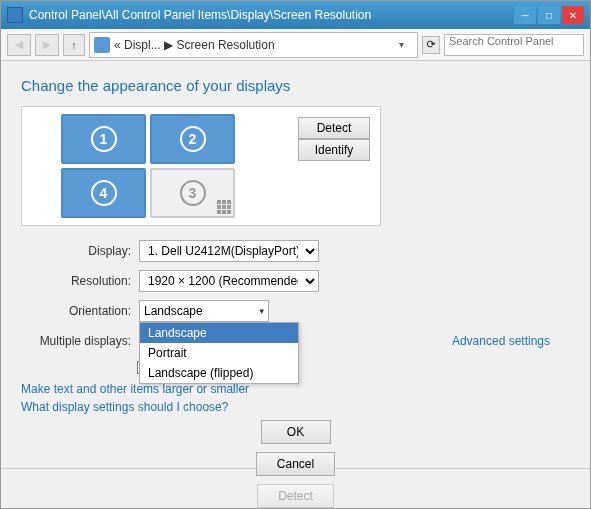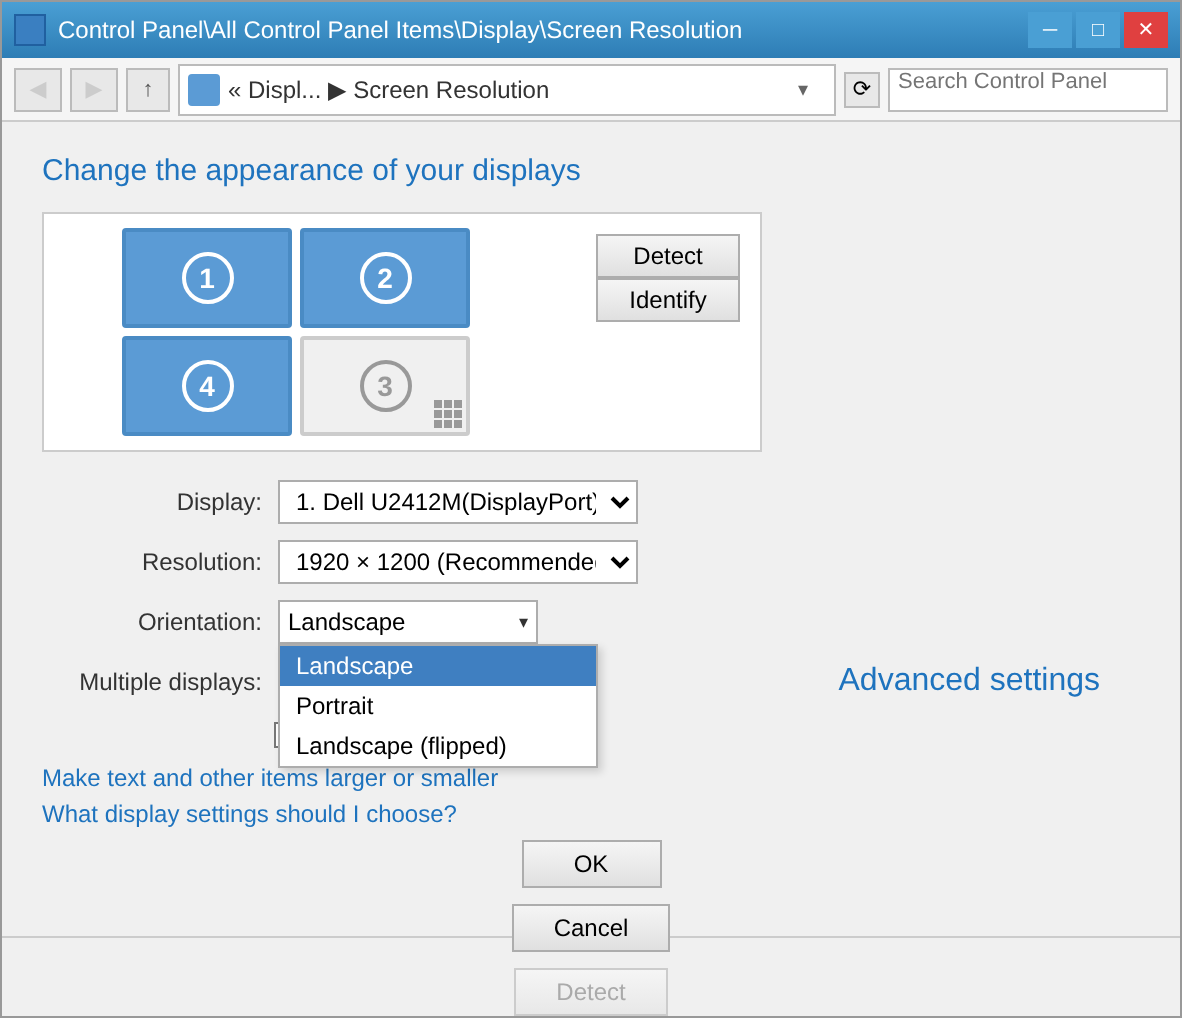--- a/index.html
+++ b/index.html
@@ -314,21 +314,21 @@
       width: 13px;
       height: 13px;
       border: 1px solid #777;
       background: white;
       display: inline-block;
       flex-shrink: 0;
     }
     .advanced-settings-link {
       color: #1e73be;
       cursor: pointer;
-      font-size: 16px;
+      font-size: 12px;
       text-decoration: none;
       position: absolute;
       right: 20px;
     }
     .links-section {
       margin-top: 8px;
       display: flex;
       flex-direction: column;
       gap: 4px;
     }

